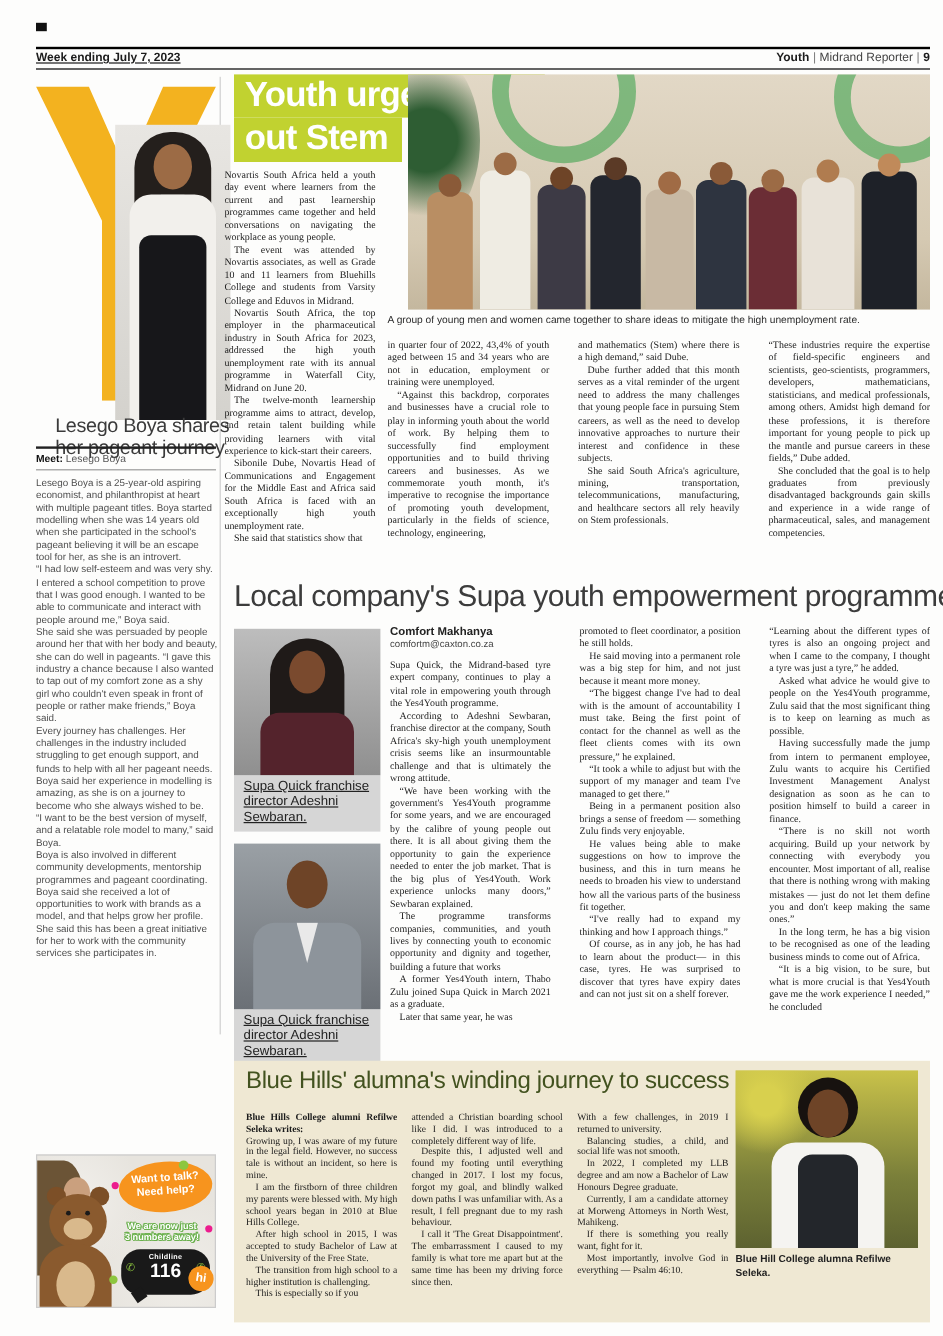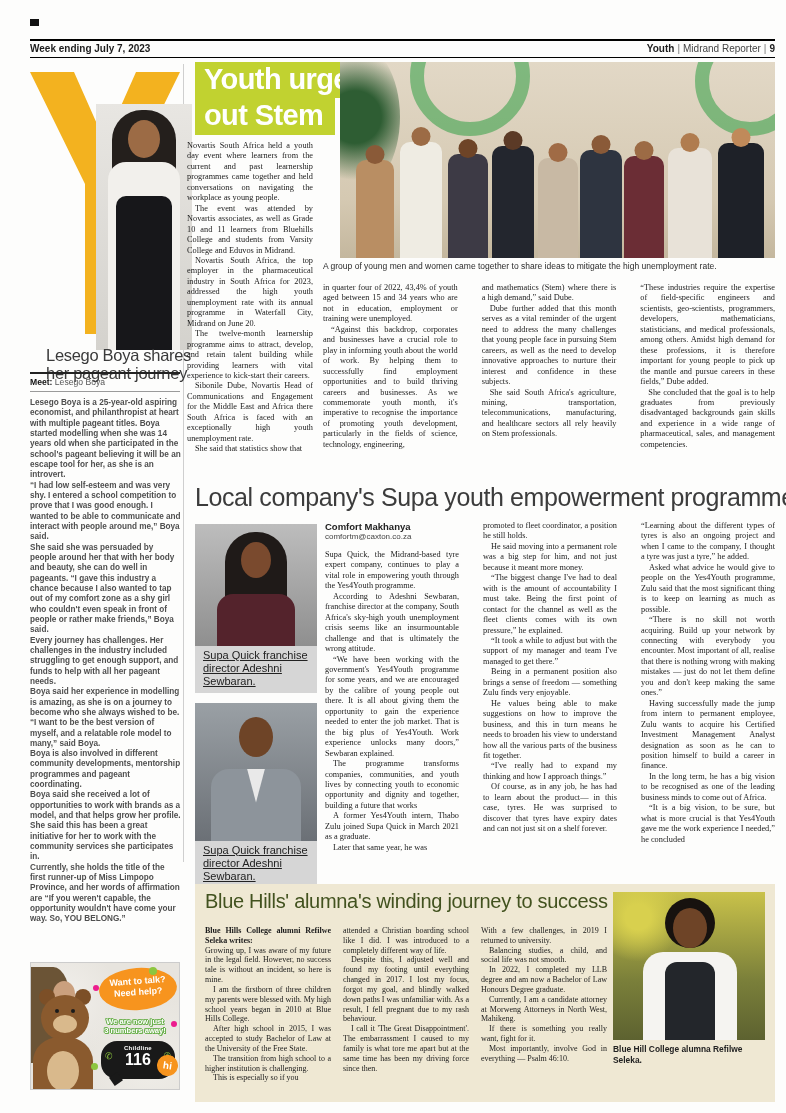--- a/index.html
+++ b/index.html
@@ -3,34 +3,34 @@
 <meta charset="utf-8">
 <style>
   * { box-sizing: border-box; }
   html,body { margin:0; padding:0; }
   body { width:786px; height:1113px; background:#fdfdfc; font-family:"Liberation Sans",sans-serif; position:relative; overflow:hidden; color:#1c1c1c; }
   .abs { position:absolute; }
 
   
   .fold-mark { left:30px; top:19px; width:9px; height:7px; background:#111; }
   .masthead { left:30px; top:39px; width:745px; border-top:2px solid #000; border-bottom:1.5px solid #000; padding:2px 0 3px; display:flex; justify-content:space-between; align-items:center; font-size:10px; }
-  .masthead .lft { font-weight:bold; }
+  .masthead .lft { font-weight:bold;text-decoration:underline; }
   .masthead .rgt b { font-weight:bold; }
   .masthead .sep { color:#777; margin:0 3px; }
   .masthead .pub { color:#444; }
 
   .vrule { left:183px; top:64px; width:1px; height:798px; background:#cfcfcf; }
 
   
   .y-block { left:30px; top:72px; width:150px; height:262px; }
   .lesego-photo { left:56px; top:88px; width:96px; height:246px; background:linear-gradient(180deg,#e8e6e2,#d4d2cd); overflow:hidden; }
   .lesego-headline { left:30px; top:330px; width:152px; font-size:16.5px; line-height:1.12; color:#3a3a3a; letter-spacing:-0.3px; }
   .meet-bar { left:30px; top:372px; width:150px; border-top:2px solid #222; border-bottom:1px solid #9a9a9a; padding:3px 0 4px; font-size:8.6px; color:#555; }
   .lesego-body { left:30px; top:398px; width:151px; height:558px; overflow:hidden; }
-  .sans-col { font-size:8.2px; line-height:1.26; color:#4f4f4f;font-weight:bold; }
+  .sans-col { font-size:8.2px; line-height:1.26; color:#4f4f4f; }
   .sans-col p { margin:0; }
 
   
   .stem-head { left:195px; top:62px; }
   .stem-head .hl { display:table; background:#c1d230; color:#fff; font-weight:bold; font-size:29px; letter-spacing:-0.6px; padding:2px 12px 4px 9px; line-height:1.05; }
 
   
   .photo { position:absolute; overflow:hidden; }
   .group-photo { left:340px; top:62px; width:435px; height:196px; background:linear-gradient(180deg,#e2d8c6 0%,#d5c9b2 70%,#c4b79e 100%); }
   .gp-circle { position:absolute; border-radius:50%; border:14px solid rgba(47,158,68,.55); }
@@ -124,21 +124,20 @@
 </div>
 <div class="abs lesego-body sans-col">
     <p>Lesego Boya is a 25-year-old aspiring economist, and philanthropist at heart with multiple pageant titles. Boya started modelling when she was 14 years old when she participated in the school's pageant believing it will be an escape tool for her, as she is an introvert.</p>
     <p>“I had low self-esteem and was very shy. I entered a school competition to prove that I was good enough. I wanted to be able to communicate and interact with people around me,” Boya said.</p>
     <p>She said she was persuaded by people around her that with her body and beauty, she can do well in pageants. “I gave this industry a chance because I also wanted to tap out of my comfort zone as a shy girl who couldn't even speak in front of people or rather make friends,” Boya said.</p>
     <p>Every journey has challenges. Her challenges in the industry included struggling to get enough support, and funds to help with all her pageant needs.</p>
     <p>Boya said her experience in modelling is amazing, as she is on a journey to become who she always wished to be.</p>
     <p>“I want to be the best version of myself, and a relatable role model to many,” said Boya.</p>
     <p>Boya is also involved in different community developments, mentorship programmes and pageant coordinating.</p>
     <p>Boya said she received a lot of opportunities to work with brands as a model, and that helps grow her profile. She said this has been a great initiative for her to work with the community services she participates in.</p>
-    <p>Currently, she holds the title of the first runner-up of Miss Limpopo Province, and her words of affirmation are “If you weren't capable, the opportunity wouldn't have come your way. So, YOU BELONG.”</p>
   </div>
 
 <div class="abs stem-head">
   <div class="hl">Youth urged to try</div>
   <div class="hl">out Stem</div>
 </div>
 
 <figure class="photo group-photo" style="margin:0;">
   <div class="gp-plant"></div>
   <div class="gp-circle" style="left:70px;top:-46px;width:120px;height:120px;"></div>
@@ -153,21 +152,21 @@
   <div class="person" style="left:328px;width:44px;height:110px;background:#e8e2d8;--skin:#b07c4f;"></div>
   <div class="person" style="left:378px;width:46px;height:115px;background:#1e2128;--skin:#c08a5a;"></div>
 </figure>
 <div class="abs stem-caption">A group of young men and women came together to share ideas to mitigate the high unemployment rate.</div>
 
 <div class="abs stem-col1 ncol">
     <p>Novartis South Africa held a youth day event where learners from the current and past learnership programmes came together and held conversations on navigating the workplace as young people.</p>
     <p>The event was attended by Novartis associates, as well as Grade 10 and 11 learners from Bluehills College and students from Varsity College and Eduvos in Midrand.</p>
     <p>Novartis South Africa, the top employer in the pharmaceutical industry in South Africa for 2023, addressed the high youth unemployment rate with its annual programme in Waterfall City, Midrand on June 20.</p>
     <p>The twelve-month learnership programme aims to attract, develop, and retain talent building while providing learners with vital experience to kick-start their careers.</p>
-    <p>Sibonile Dube, Novartis Head of Communications and Engagement for the Middle East and Africa there South Africa is faced with an exceptionally high youth unemployment rate.</p>
+    <p>Sibonile Dube, Novartis Head of Communications and Engagement for the Middle East and Africa said South Africa is faced with an exceptionally high youth unemployment rate.</p>
     <p>She said that statistics show that</p>
   </div>
 <div class="abs stem-cols">
   <div class="ncol">
       <p>in quarter four of 2022, 43,4% of youth aged between 15 and 34 years who are not in education, employment or training were unemployed.</p>
       <p>“Against this backdrop, corporates and businesses have a crucial role to play in informing youth about the world of work. By helping them to successfully find employment opportunities and to build thriving careers and businesses. As we commemorate youth month, it's imperative to recognise the importance of promoting youth development, particularly in the fields of science, technology, engineering,</p>
     </div>
   <div class="ncol">
       <p>and mathematics (Stem) where there is a high demand,” said Dube.</p>
       <p>Dube further added that this month serves as a vital reminder of the urgent need to address the many challenges that young people face in pursuing Stem careers, as well as the need to develop innovative approaches to nurture their interest and confidence in these subjects.</p>
@@ -216,22 +215,22 @@
       <p>“The biggest change I've had to deal with is the amount of accountability I must take. Being the first point of contact for the channel as well as the fleet clients comes with its own pressure,” he explained.</p>
       <p>“It took a while to adjust but with the support of my manager and team I've managed to get there.”</p>
       <p>Being in a permanent position also brings a sense of freedom — something Zulu finds very enjoyable.</p>
       <p>He values being able to make suggestions on how to improve the business, and this in turn means he needs to broaden his view to understand how all the various parts of the business fit together.</p>
       <p>“I've really had to expand my thinking and how I approach things.”</p>
       <p>Of course, as in any job, he has had to learn about the product— in this case, tyres. He was surprised to discover that tyres have expiry dates and can not just sit on a shelf forever.</p>
     </div>
   <div class="ncol">
       <p>“Learning about the different types of tyres is also an ongoing project and when I came to the company, I thought a tyre was just a tyre,” he added.</p>
       <p>Asked what advice he would give to people on the Yes4Youth programme, Zulu said that the most significant thing is to keep on learning as much as possible.</p>
+      <p>Having successfully made the jump from intern to permanent employee, Zulu wants to acquire his Certified Investment Management Analyst designation as soon as he can to position himself to build a career in finance.</p>
       <p>“There is no skill not worth acquiring. Build up your network by connecting with everybody you encounter. Most important of all, realise that there is nothing wrong with making mistakes — just do not let them define you and don't keep making the same ones.”</p>
-      <p>Having successfully made the jump from intern to permanent employee, Zulu wants to acquire his Certified Investment Management Analyst designation as soon as he can to position himself to build a career in finance.</p>
       <p>In the long term, he has a big vision to be recognised as one of the leading business minds to come out of Africa.</p>
       <p>“It is a big vision, to be sure, but what is more crucial is that Yes4Youth gave me the work experience I needed,” he concluded</p>
     </div>
 </div>
 
 <div class="abs bluehills">
   <h2 class="bh-headline" style="margin:0;font-weight:400;">Blue Hills' alumna's winding journey to success</h2>
   <div class="bh-cols">
     <div class="ncol">
       <p class="bh-lead">Blue Hills College alumni Refilwe Seleka writes:</p>

